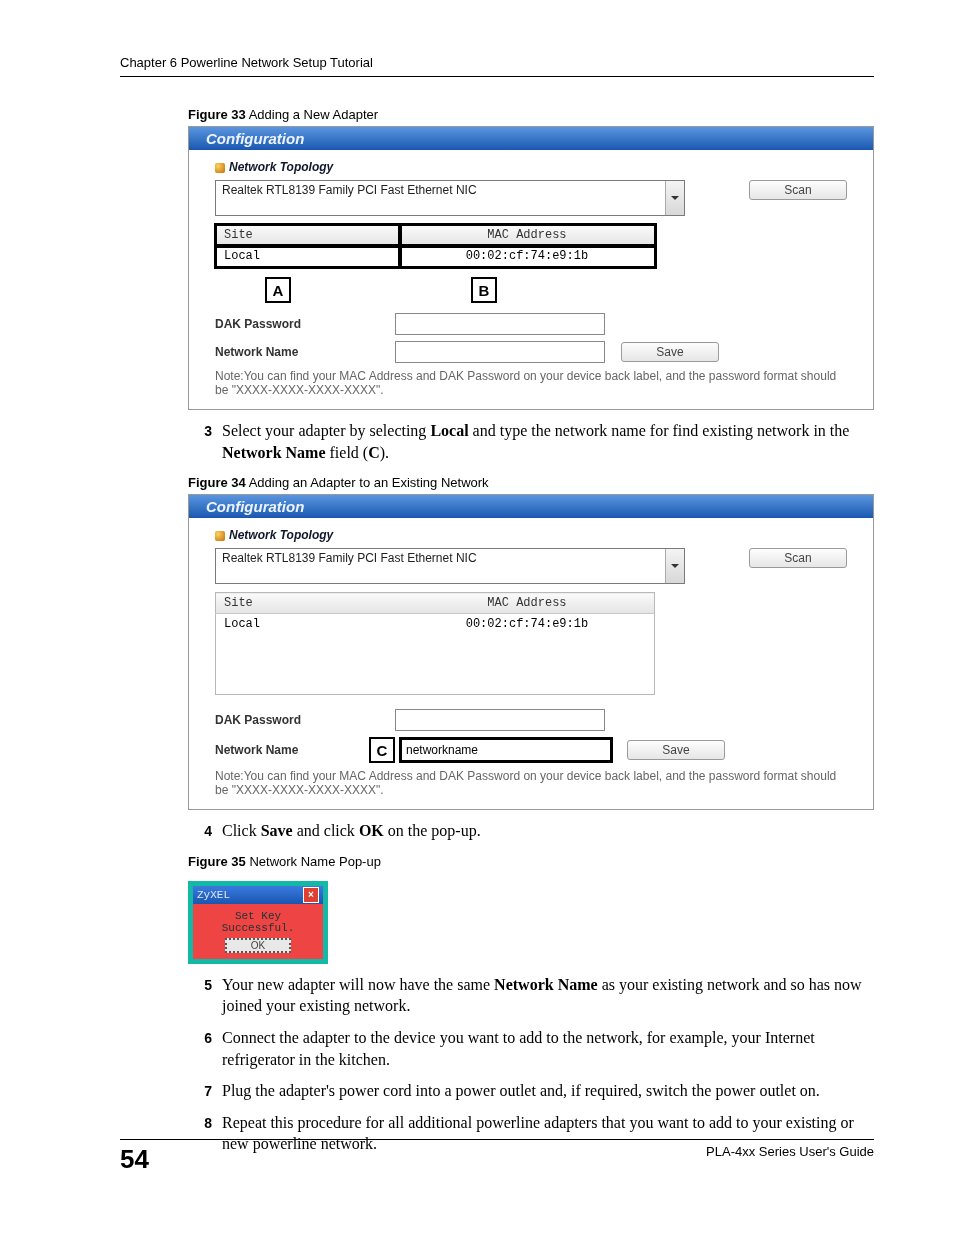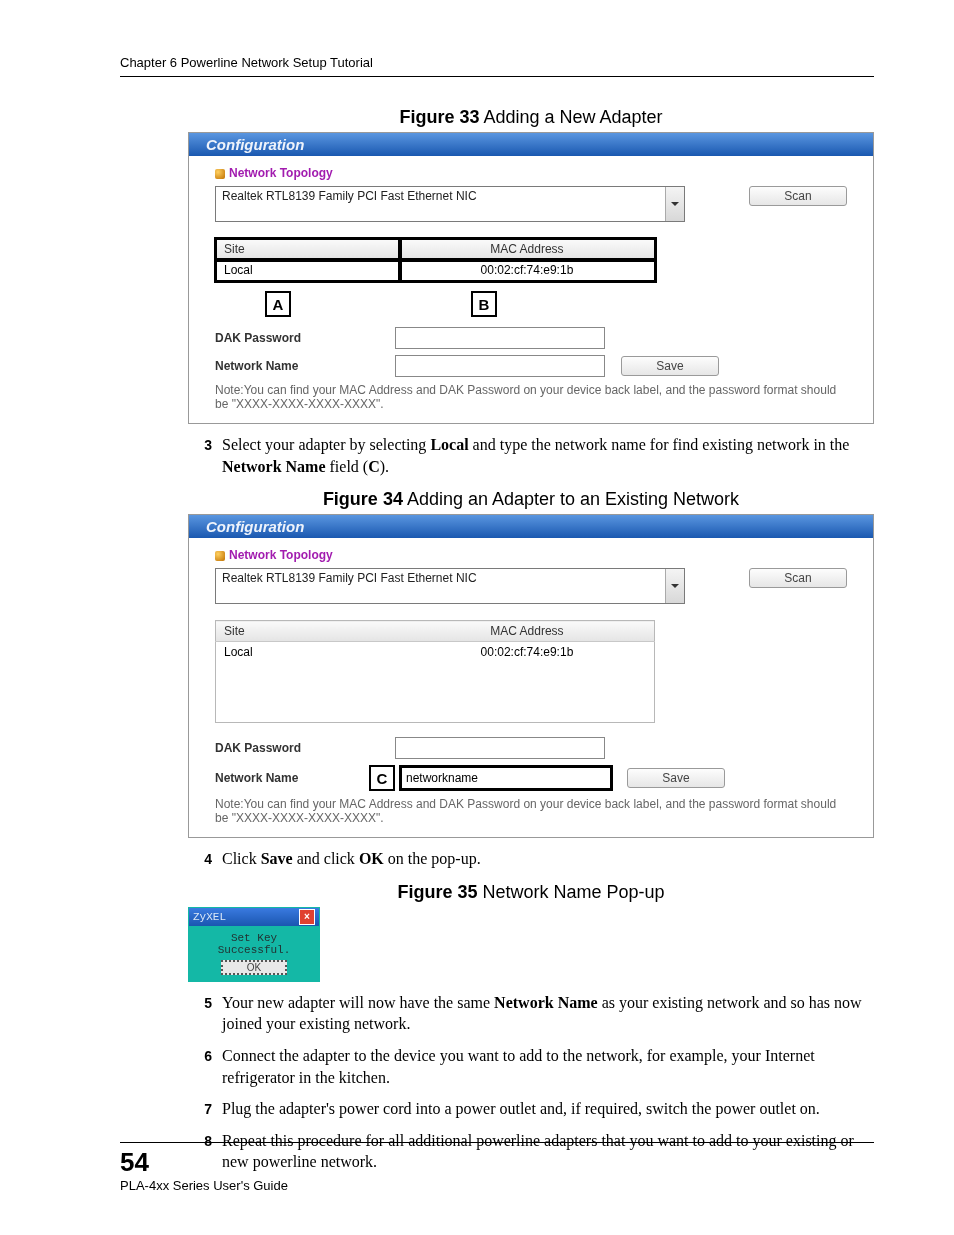--- a/index.html
+++ b/index.html
@@ -16,23 +16,22 @@
   }
   .chapter-header{
     font-family:Arial,Helvetica,sans-serif;
     font-size:13px;
     border-bottom:1px solid #000;
     padding-bottom:6px;
     margin-bottom:30px;
   }
   .fig-caption{
     font-family:Arial,Helvetica,sans-serif;
-    font-size:18px;
+    font-size:13px;
     margin:12px 0 4px 68px;
-    text-align:center;
   }
   .fig-caption b{font-weight:bold;}
   .config-panel{
     margin:0 0 6px 68px;
     border:1px solid #999;
     font-family:Tahoma,Arial,sans-serif;
     font-size:12px;
     background:#fff;
   }
   .config-titlebar{
@@ -42,22 +41,23 @@
     font-style:italic;
     font-size:15px;
     padding:3px 17px;
   }
   .config-body{
     padding:10px 26px 12px 26px;
   }
   .net-topology-title{
     font-weight:bold;
     font-size:12px;
-    color:#a21caf;
+    color:#0f172a;
     margin-bottom:4px;
+    font-style:italic;
   }
   .net-topology-title::before{
     content:"";
     display:inline-block;
     width:10px;height:10px;
     margin-right:4px;
     background:radial-gradient(circle at 30% 30%,#ffd060,#c07000);
     border-radius:2px;
     vertical-align:middle;
   }
@@ -82,26 +82,27 @@
     border-left:1px solid #aaa;
     display:flex;align-items:center;justify-content:center;
   }
   .nic-select .arrow::after{
     content:"";
     border:4px solid transparent;
     border-top-color:#333;
     margin-top:3px;
   }
   .grid{
-    margin-top:16px;
+    margin-top:8px;
     border:1px solid #b8b8b8;
     width:440px;
     border-collapse:collapse;
     font-size:12px;
     position:relative;
+    font-family:Liberation Mono, monospace;
   }
   .grid th{
     background:linear-gradient(#fafafa,#e4e4e4);
     font-weight:normal;
     color:#333;
     border-bottom:1px solid #c8c8c8;
   }
   .grid td,.grid th{
     padding:2px 8px;
     height:16px;
@@ -170,26 +171,26 @@
     font-family:Arial,Helvetica,sans-serif;
     font-weight:bold;
     font-size:14px;
     display:inline-block;
     width:24px;
     text-align:right;
     margin-right:10px;
   }
   .body-text b{font-weight:bold;}
   .popup{
-    margin:4px 0 6px 68px;
+    margin:12px 0 6px 68px;
     width:130px;
-    border:1px solid #14b8a6;
+    border:5px solid #14b8a6;
     font-family:"Courier New",monospace;
     font-size:11px;
-    background:#14b8a6;
+    background:#ef4444;
   }
   .popup-title{
     background:linear-gradient(#3a7ae0,#1a56b0);
     color:#dbe8f7;
     padding:1px 4px;
     display:flex;justify-content:space-between;align-items:center;
   }
   .popup-title .x{
     background:#e04030;color:#fff;
     font-family:Arial,sans-serif;font-size:10px;font-weight:bold;
@@ -203,21 +204,20 @@
     min-width:50px;font-size:10px;padding:0 6px;margin-top:4px;
     border:2px dotted #555;background:#e8e8e8;border-radius:0;
   }
   .footer{
     position:absolute;
     bottom:30px;left:120px;right:80px;
     border-top:1px solid #000;
     padding-top:4px;
     display:flex;justify-content:space-between;align-items:flex-start;
     font-family:Arial,Helvetica,sans-serif;
-    flex-direction:column;
   }
   .footer .pg{
     font-size:26px;font-weight:bold;font-family:Arial,Helvetica,sans-serif;
   }
   .footer .guide{
     font-size:13px;
   }
   .marker-inline{
     border:2px solid #000;
     font-family:Arial,sans-serif;

